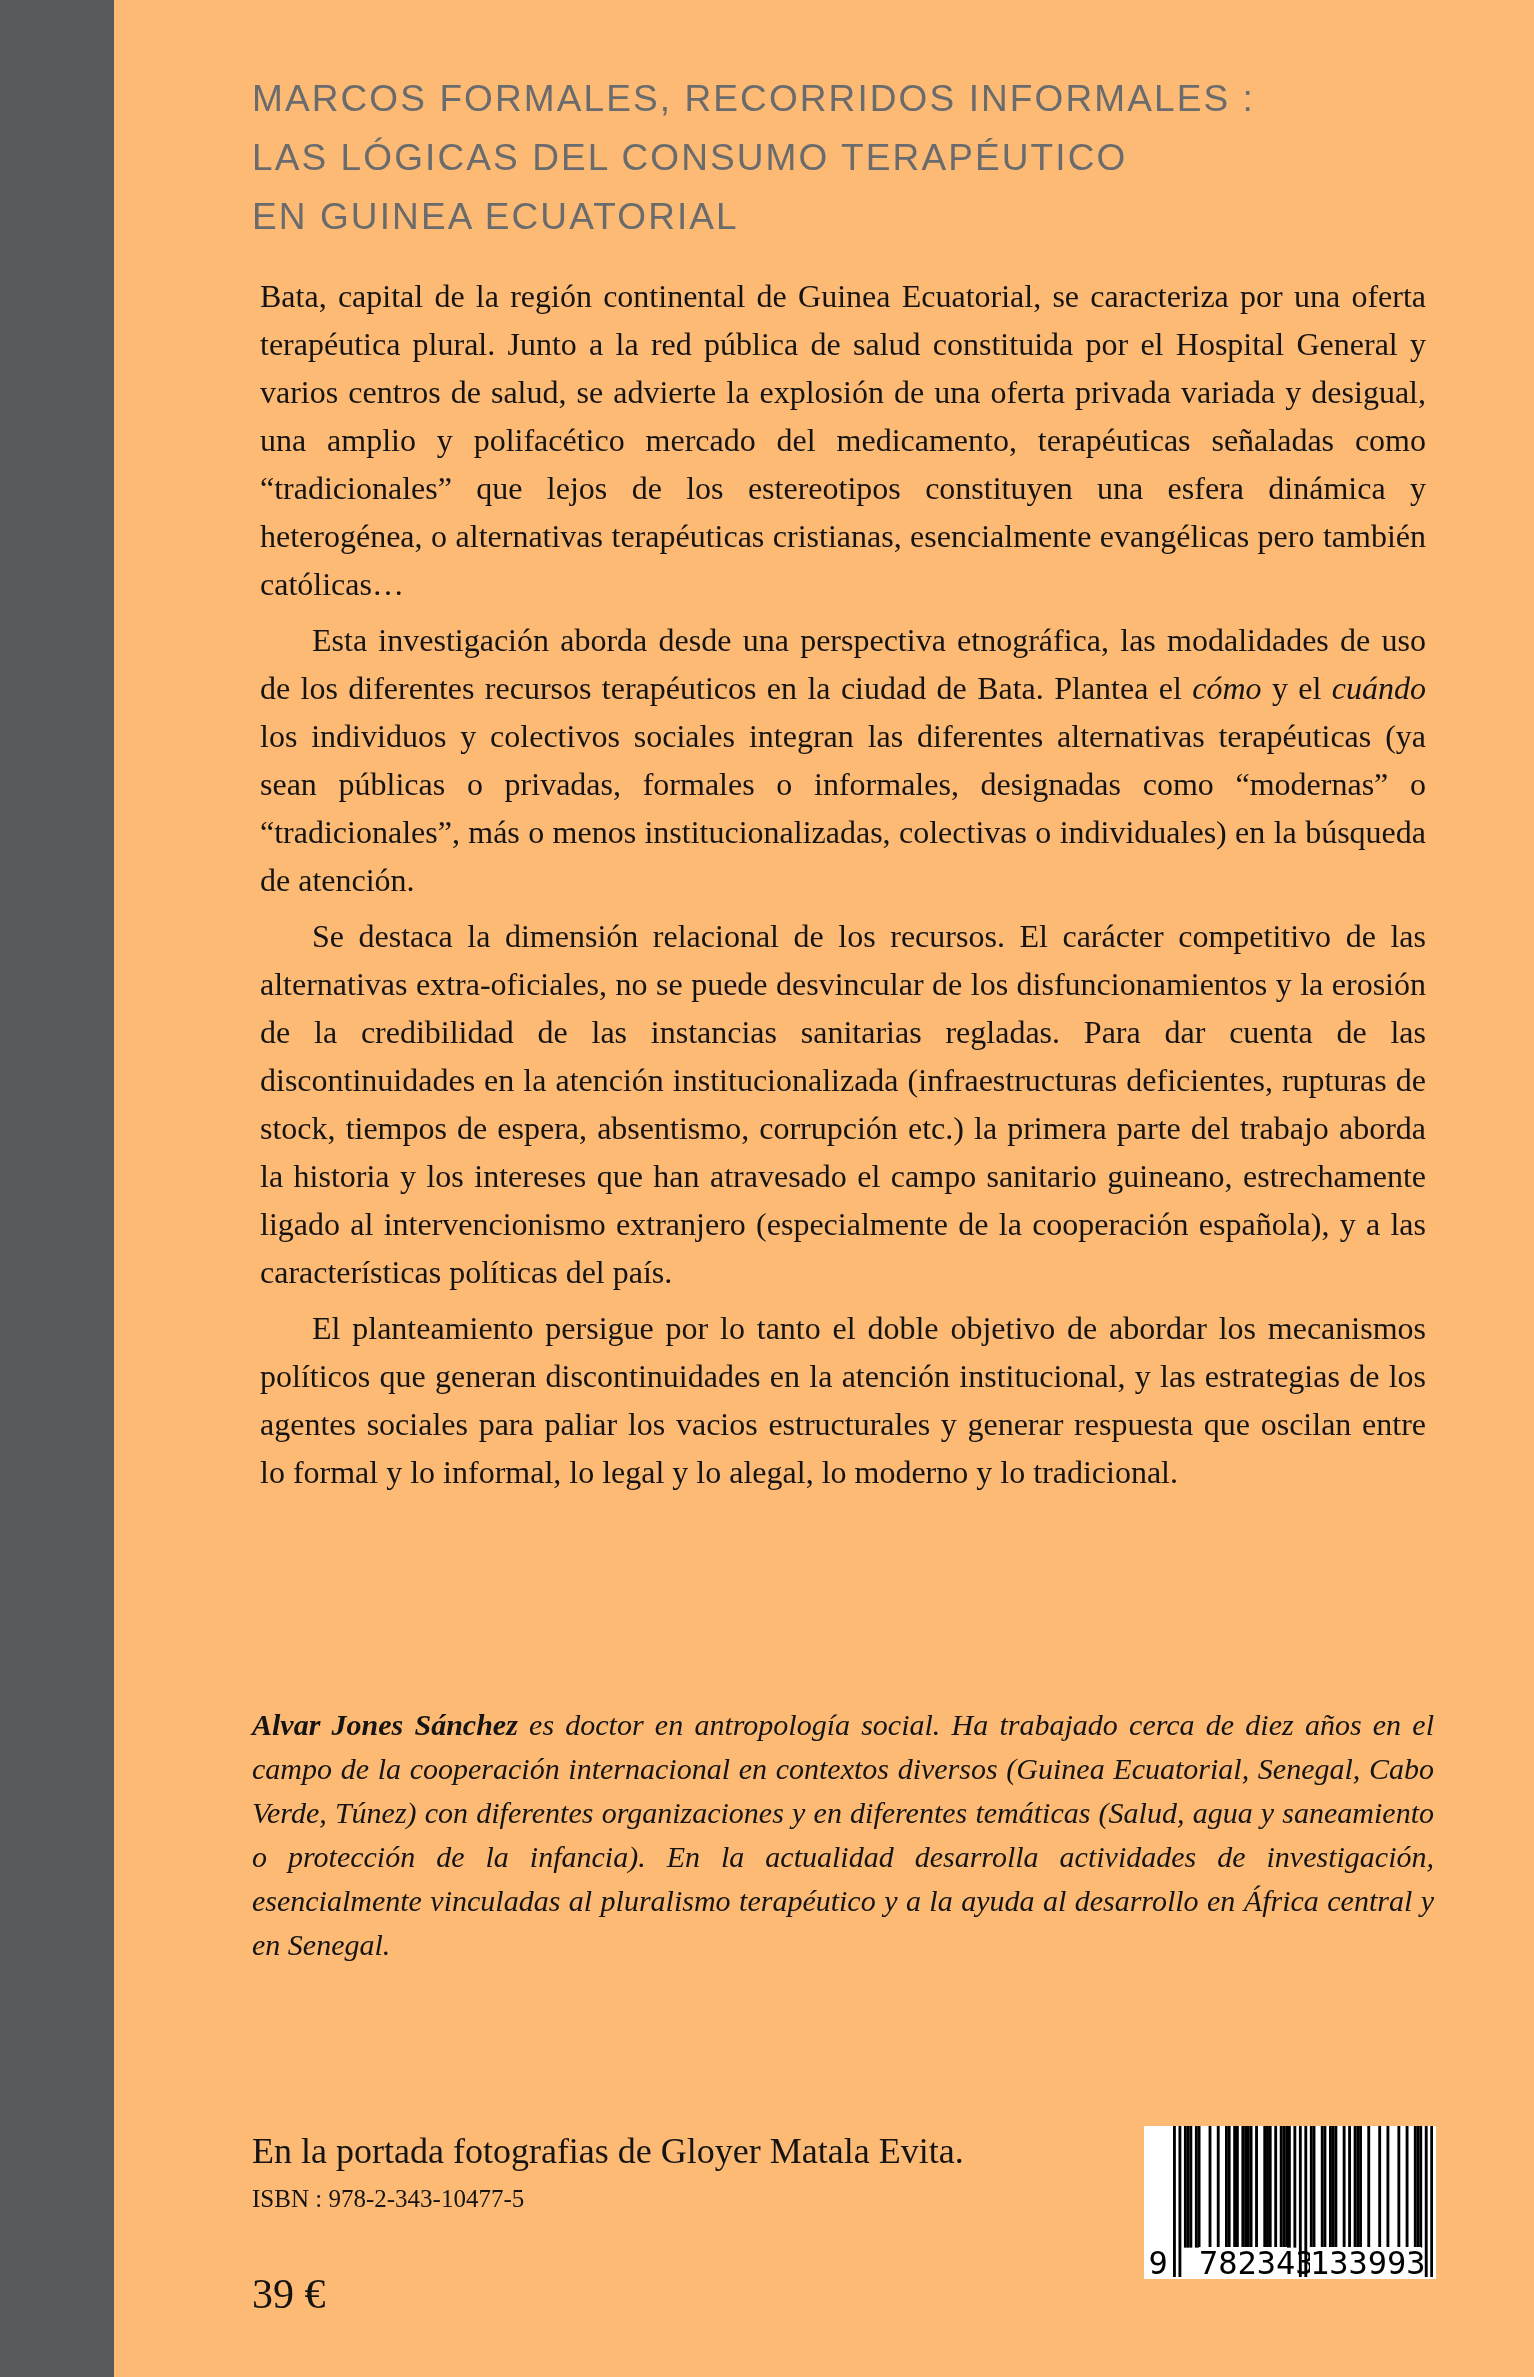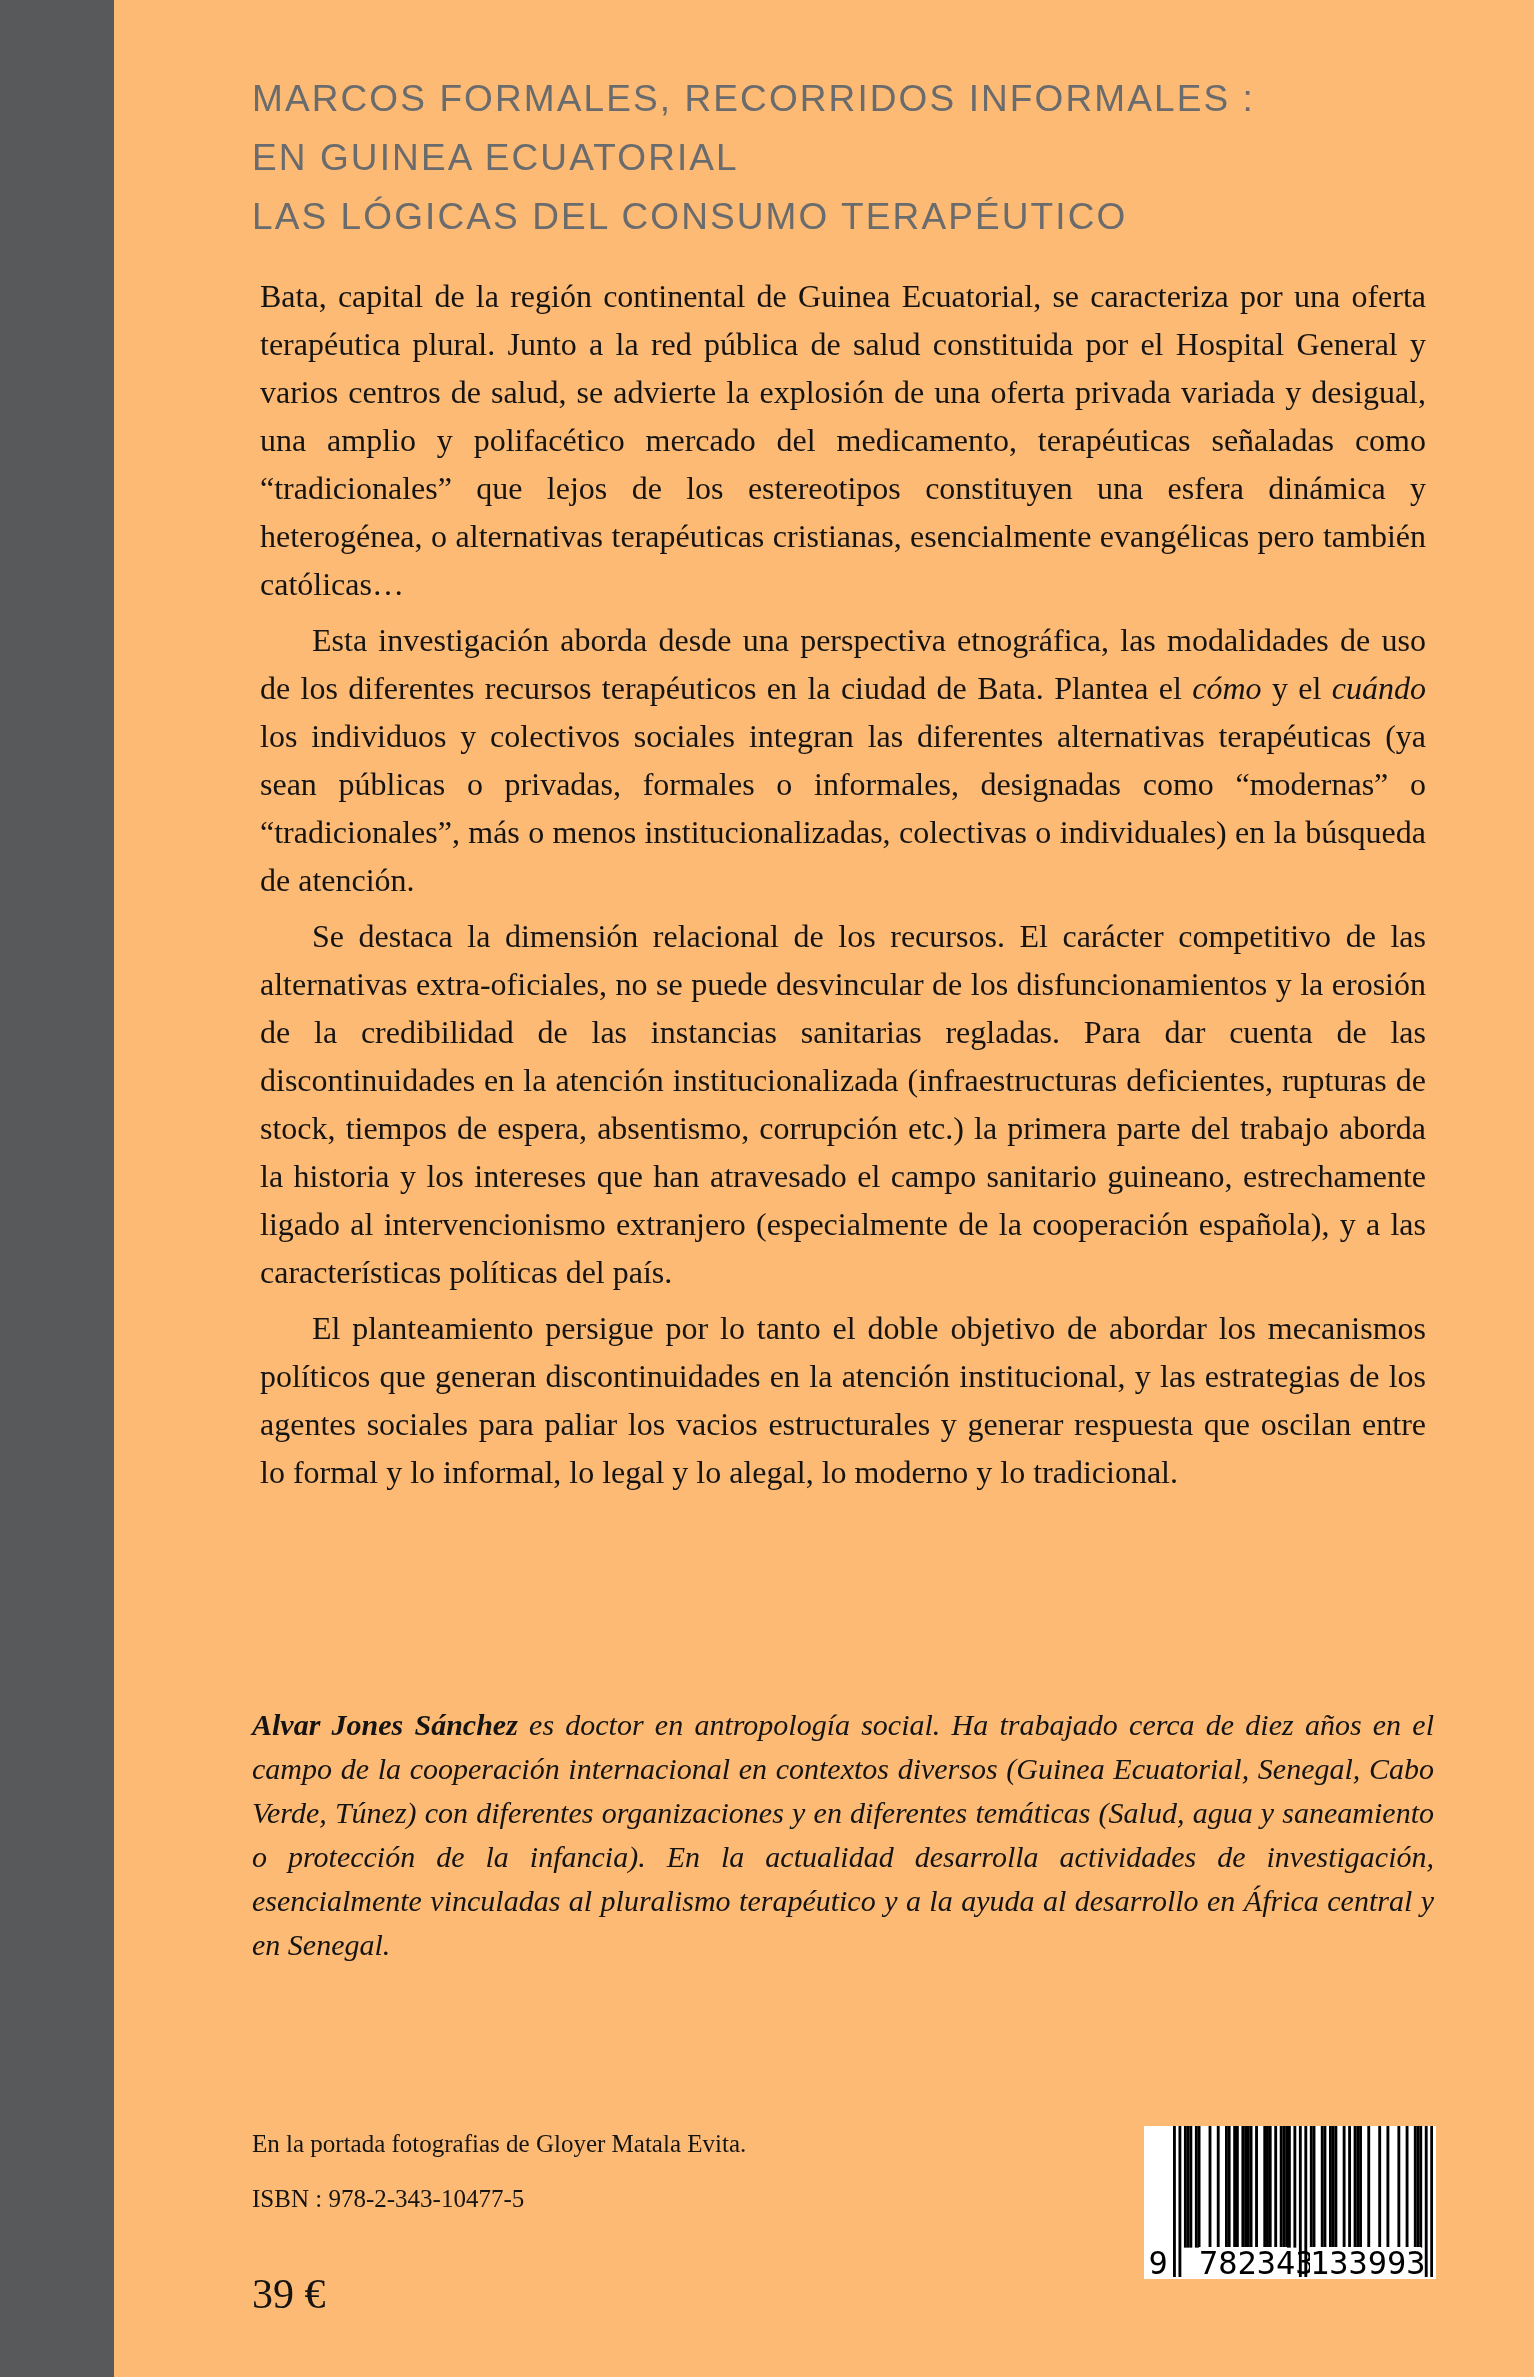--- a/index.html
+++ b/index.html
@@ -39,21 +39,21 @@
     position:absolute;left:252px;top:1655px;width:1182px;
     font-size:30px;line-height:44px;
     text-align:justify;
     color:#151413;
     margin-top:48px;
   }
   .bio i{font-style:italic;}
   .bio b{font-style:italic;font-weight:bold;}
   .cover-credit{
     position:absolute;left:252px;top:2130px;
-    font-size:25px;color:#151413;
+    font-size:36px;color:#151413;
   }
   .isbn{
     position:absolute;left:252px;top:2185px;
     font-size:25px;color:#151413;
   }
   .price{
     position:absolute;left:252px;top:2234px;
     font-size:42px;color:#151413;margin-top:36px;
   }
   .barcode{
@@ -76,22 +76,22 @@
 </style>
 </head>
 <body>
 
 <div class="page" style="background: #fdba74;">
 
   <div class="stripe" style="background: rgb(88, 89, 91);"></div>
 
   <div class="title-block" style="color: rgb(106, 107, 109);">
     <div class="title-line">MARCOS FORMALES, RECORRIDOS INFORMALES :</div>
+    <div class="title-line">LAS LÓGICAS DEL CONSUMO TERAPÉUTICO</div>
     <div class="title-line">EN GUINEA ECUATORIAL</div>
-    <div class="title-line">LAS LÓGICAS DEL CONSUMO TERAPÉUTICO</div>
   </div>
 
   <div class="body-text" id="paras" style="color: rgb(21, 20, 19);">
       <p><span>Bata, capital de la región continental de Guinea Ecuatorial, se caracteriza por una oferta terapéutica plural. Junto a la red pública de salud constituida por el Hospital General y varios centros de salud, se advierte la explosión de una oferta privada variada y desigual, una amplio y polifacético mercado del medicamento, terapéuticas señaladas como “tradicionales” que lejos de los estereotipos constituyen una esfera dinámica y heterogénea, o alternativas terapéuticas cristianas, esencialmente evangélicas pero también católicas…</span></p>
       <p class="indented"><span>Esta investigación aborda desde una perspectiva etnográfica, las modalidades de uso de los diferentes recursos terapéuticos en la ciudad de Bata. Plantea el </span><i>cómo</i><span> y el </span><i>cuándo</i><span> los individuos y colectivos sociales integran las diferentes alternativas terapéuticas (ya sean públicas o privadas, formales o informales, designadas como “modernas” o “tradicionales”, más o menos institucionalizadas, colectivas o individuales) en la búsqueda de atención.</span></p>
       <p class="indented"><span>Se destaca la dimensión relacional de los recursos. El carácter competitivo de las alternativas extra-oficiales, no se puede desvincular de los disfuncionamientos y la erosión de la credibilidad de las instancias sanitarias regladas. Para dar cuenta de las discontinuidades en la atención institucionalizada (infraestructuras deficientes, rupturas de stock, tiempos de espera, absentismo, corrupción etc.) la primera parte del trabajo aborda la historia y los intereses que han atravesado el campo sanitario guineano, estrechamente ligado al intervencionismo extranjero (especialmente de la cooperación española), y a las características políticas del país.</span></p>
       <p class="indented"><span>El planteamiento persigue por lo tanto el doble objetivo de abordar los mecanismos políticos que generan discontinuidades en la atención institucional, y las estrategias de los agentes sociales para paliar los vacios estructurales y generar respuesta que oscilan entre lo formal y lo informal, lo legal y lo alegal, lo moderno y lo tradicional.</span></p>
     </div>
 
   <div class="bio" id="bio-text"><b>Alvar Jones Sánchez</b><i> es doctor en antropología social. Ha trabajado cerca de diez años en el campo de la cooperación internacional en contextos diversos (Guinea Ecuatorial, Senegal, Cabo Verde, Túnez) con diferentes organizaciones y en diferentes temáticas (Salud, agua y saneamiento o protección de la infancia). En la actualidad desarrolla actividades de investigación, esencialmente vinculadas al pluralismo terapéutico y a la ayuda al desarrollo en África central y en Senegal.</i></div>

